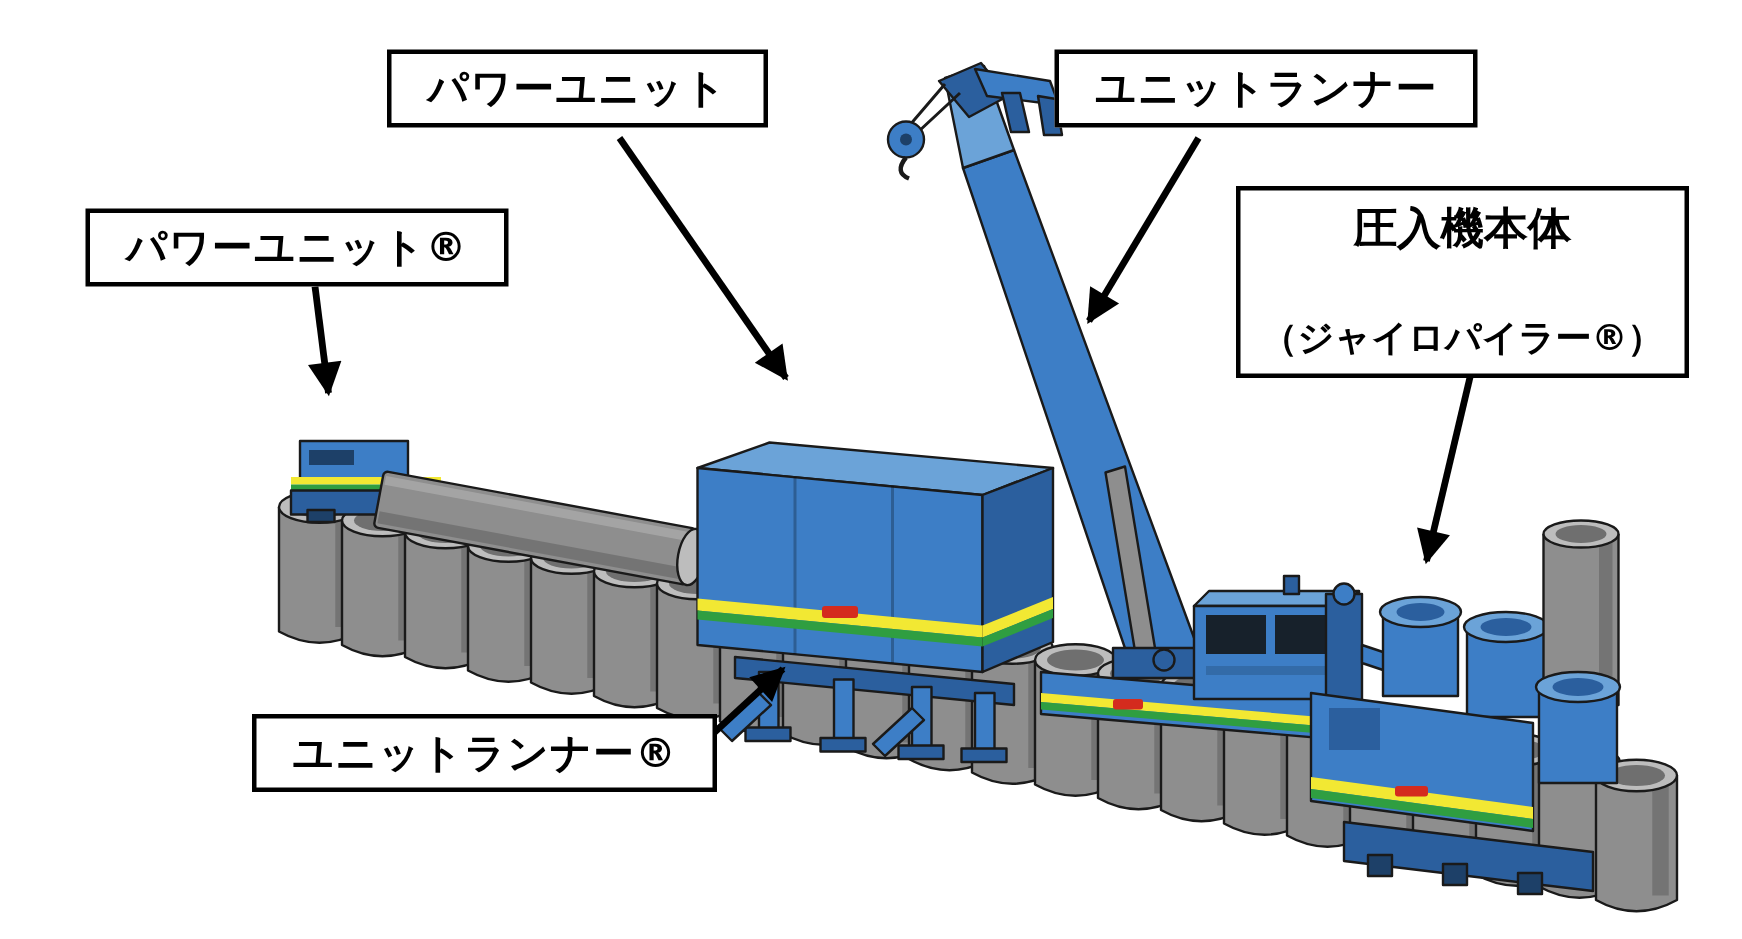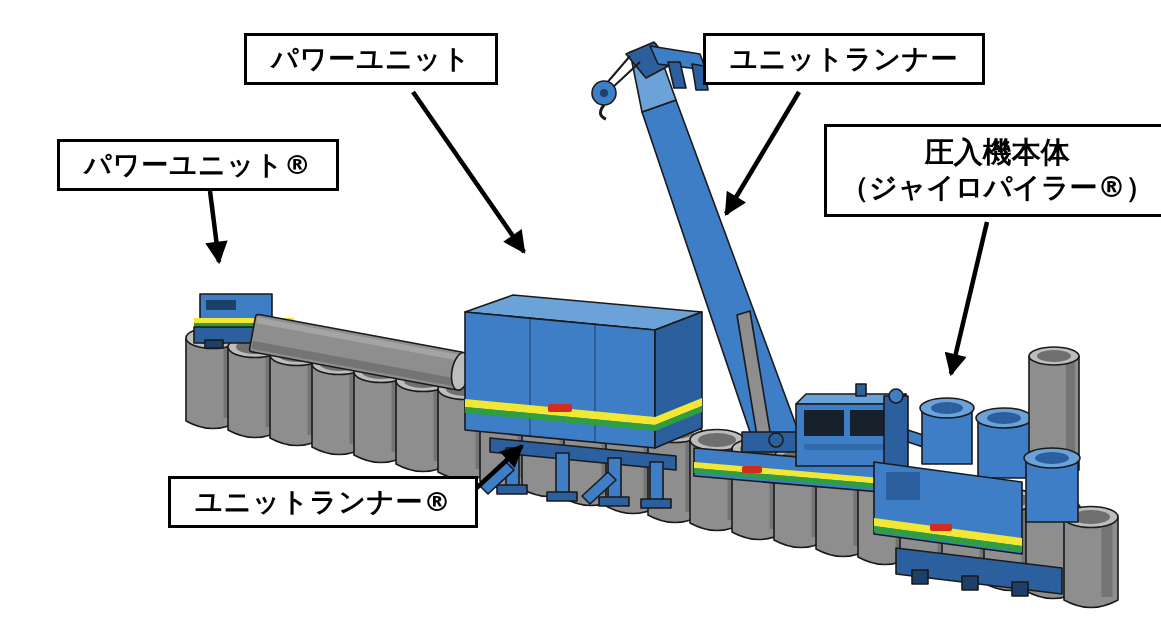--- a/index.html
+++ b/index.html
@@ -11,21 +11,21 @@
   }
   html,body{margin:0;padding:0;background:var(--background);}
   .stage{position:relative;width:1161px;height:626px;background:var(--background);overflow:hidden;
          font-family:"DejaVu Sans",sans-serif;}
   .stage svg{position:absolute;left:0;top:0;}
   .label{position:absolute;background:var(--background);border:3px solid var(--label-border);
          color:var(--label-text);font-weight:bold;font-size:27px;padding:5px 24px;
          white-space:nowrap;letter-spacing:1px;}
   .label-two{text-align:center;padding:8px 14px;letter-spacing:0;}
   .label-two .l1{font-size:29px;line-height:1.2;}
-  .label-two .l2{font-size:28px;line-height:1.3;}
+  .label-two .l2{font-size:24px;line-height:1.3;margin-top:40px;}
   
   .c-blue{fill:var(--machine-blue);} .c-blue-l{fill:var(--machine-blue-light);}
   .c-blue-d{fill:var(--machine-blue-dark);} .c-blue-x{fill:var(--machine-blue-deep);}
   .c-gray{fill:var(--pile-gray);} .c-gray-l{fill:var(--pile-gray-light);} .c-gray-d{fill:var(--pile-gray-dark);}
   .c-yellow{fill:var(--stripe-yellow);} .c-green{fill:var(--stripe-green);} .c-red{fill:var(--logo-red);}
   .c-dark{fill:#17212b;}
   .ol{stroke:var(--outline);stroke-width:1.6;stroke-linejoin:round;}
   .thin{stroke:rgba(0,0,0,0.25);stroke-width:2;fill:none;}
   .arrow{stroke:var(--arrow-black);stroke-width:4.5;fill:none;}
 </style>
@@ -174,21 +174,21 @@
       <line x1="210" y1="191" x2="219" y2="262" class="arrow" marker-end="url(#arrowhead)"></line>
       <line x1="413" y1="92" x2="524" y2="252" class="arrow" marker-end="url(#arrowhead)"></line>
       <line x1="799" y1="92" x2="726" y2="214" class="arrow" marker-end="url(#arrowhead)"></line>
       <line x1="987" y1="222" x2="951" y2="374" class="arrow" marker-end="url(#arrowhead)"></line>
       <line x1="469" y1="495" x2="522" y2="446" class="arrow" marker-end="url(#arrowhead)"></line>
     </g>
   </svg>
 
   <div class="label" style="left:57px;top:139px;">パワーユニット®</div>
 
-  <div class="label" style="left:244px;top:33px;">パワーユニット</div>
+  <div class="label" style="left:258px;top:33px;">パワーユニット</div>
 
   <div class="label" style="left:703px;top:33px;">ユニットランナー</div>
 
   <div class="label label-two" style="left:824px;top:124px;">
     <div class="l1">圧入機本体</div>
     <div class="l2">（ジャイロパイラー®）</div>
   </div>
 
   <div class="label" style="left:168px;top:476px;">ユニットランナー®</div>
 

